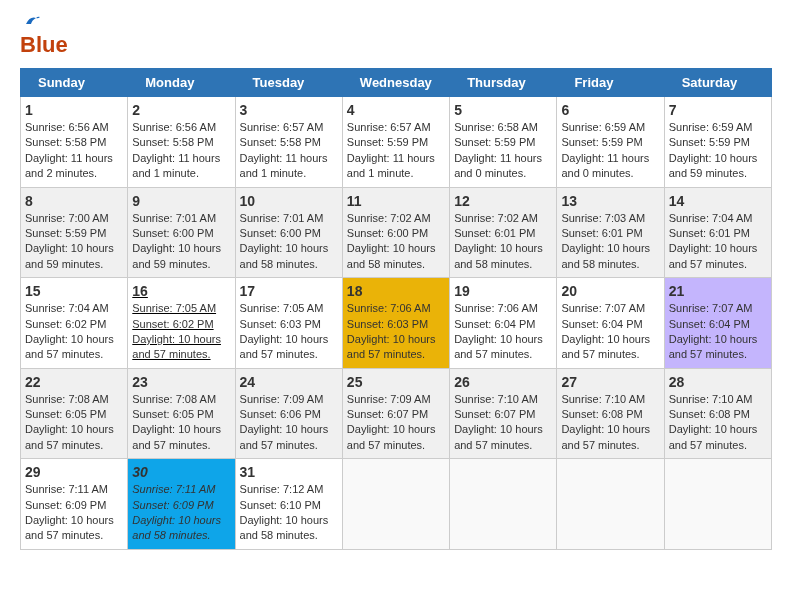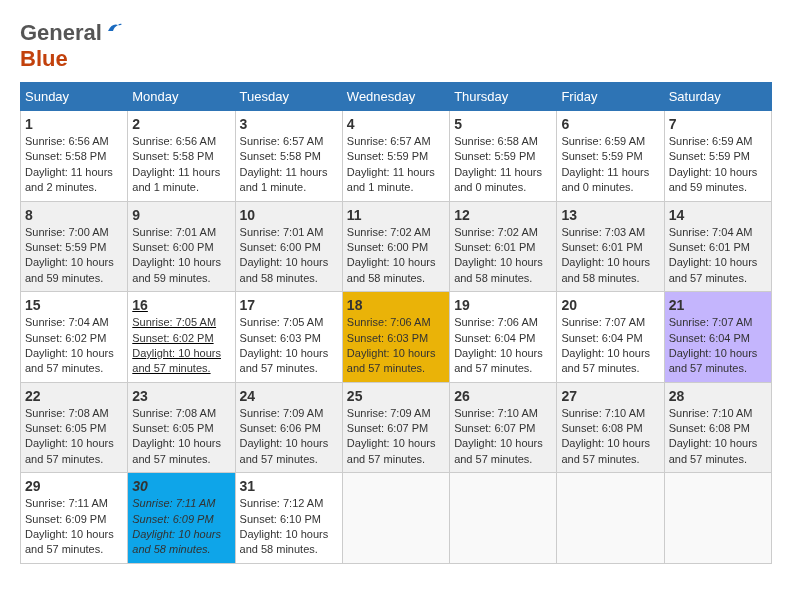--- a/index.html
+++ b/index.html
@@ -35,23 +35,23 @@
     }
     .calendar {
       width: 100%;
       border-collapse: collapse;
       font-size: 11px;
     }
     .calendar th {
       background-color: #2e74b5;
       color: #fff;
       text-align: left;
-      padding: 6px 4px;
+      padding: 6px 17px;
       font-size: 13px;
-      font-weight: normal;
+      font-weight: bold;
       border: 1px solid #2e74b5;
     }
     .calendar td {
       vertical-align: top;
       padding: 5px 4px;
       border: 1px solid #ccc;
       width: 14.28%;
       min-height: 80px;
     }
     .calendar tr:nth-child(even) td {
@@ -80,21 +80,20 @@
     }
     .logo-general { color: #555; font-size: 22px; font-weight: bold; }
     .logo-blue-text { color: #c2410c; font-size: 22px; font-weight: bold; }
   </style>
 </head>
 <body>
 
 <div class="header-area">
   <div class="logo">
     <div class="logo-wrapper">
-      <span class="logo-general">General</span>
       <svg width="18" height="18" viewBox="0 0 18 18" style="margin-left:2px; margin-top:-6px;">
         <path d="M4 10 Q8 2 14 4 Q10 6 9 10Z" fill="#1a6abf"></path>
         <path d="M14 4 Q16 2 18 3 Q16 5 14 4Z" fill="#1a6abf"></path>
       </svg>
     </div>
     <span class="logo-blue-text">Blue</span>
   </div>
   <div class="title-area">
     <div class="month-title"></div>
     <div class="location-title"></div>

